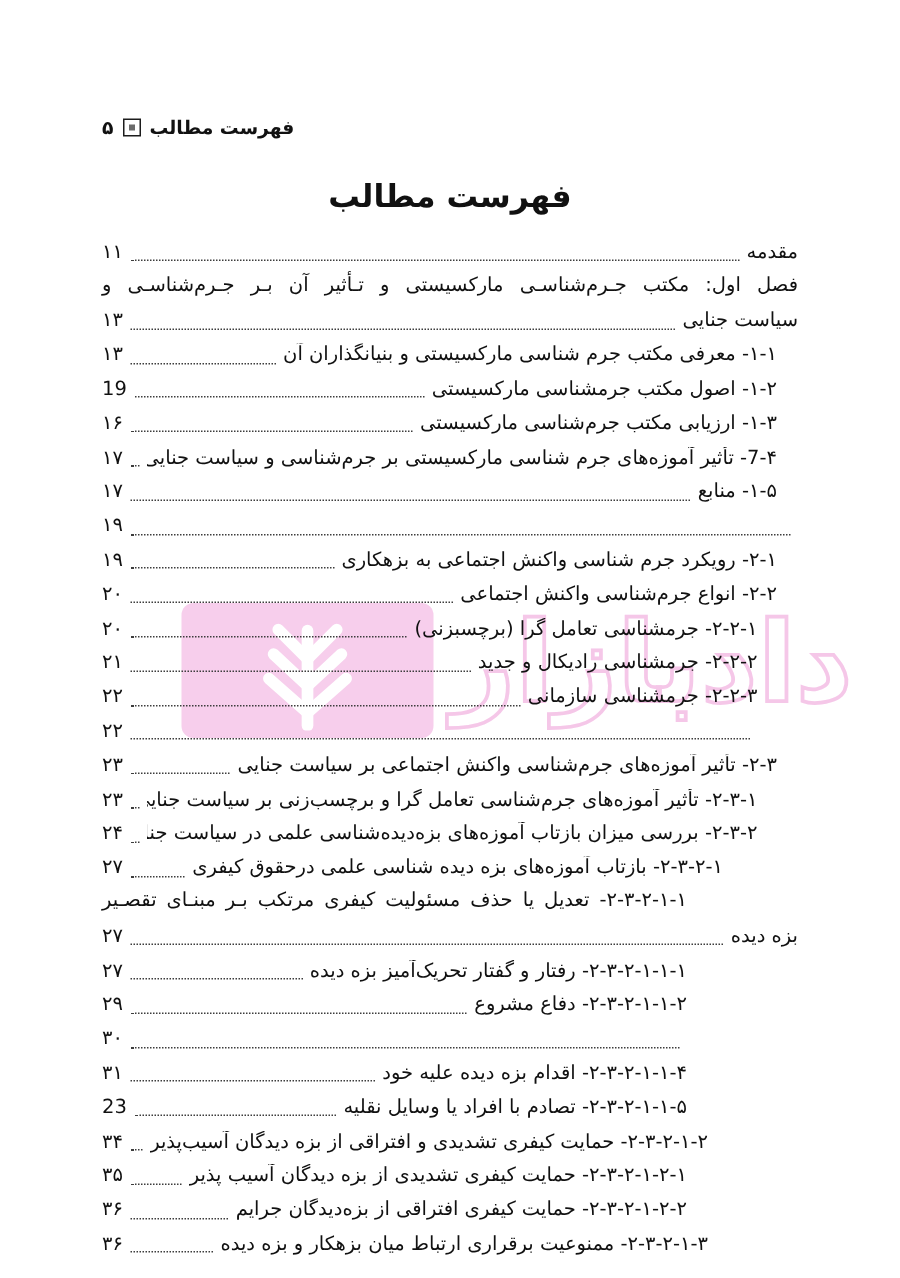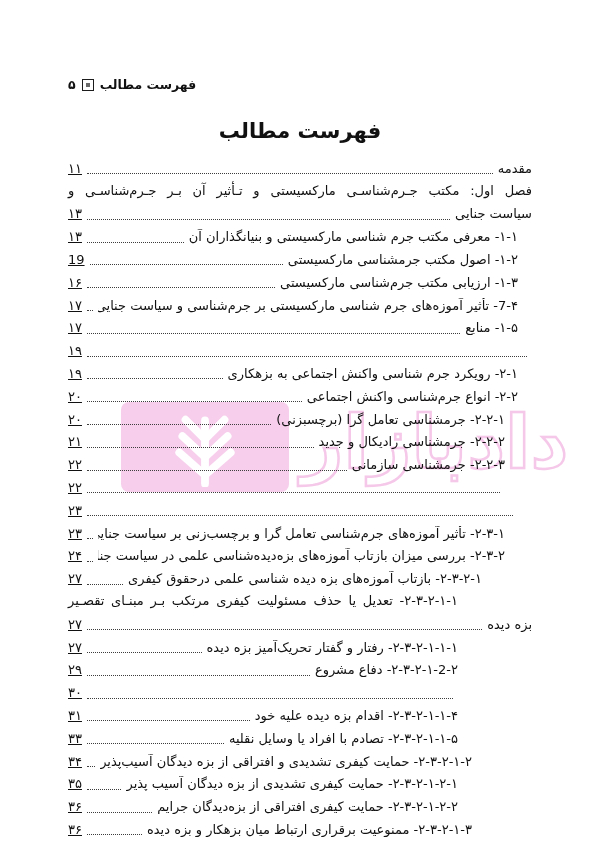--- a/index.html
+++ b/index.html
@@ -31,21 +31,21 @@
   }
   .row{
     display:flex;align-items:center;height:22.8px;font-size:13px;
   }
   .row .lbl{white-space:nowrap;flex:0 1 auto;overflow:hidden;}
   .row.bold .lbl{font-weight:normal;}
   .row .dots{
     flex:1 1 auto;min-width:6px;align-self:flex-end;
     border-bottom:1.7px dotted #3d3d3d;margin:0 5px 5.5px 5px;height:0;
   }
-  .row .pg{white-space:nowrap;flex:none;text-decoration:underline;}
+  .row .pg{white-space:nowrap;flex:none;}
   .row.justify{display:block;line-height:22.8px;text-align:justify;text-align-last:justify;}
   .row.justify .lbl{white-space:normal;}
   
   .watermark{
     position:absolute;top:386px;left:84px;width:406px;height:106px;
     z-index:0;opacity:0.6;display:flex;direction:ltr;align-items:flex-end;gap:12px;
     pointer-events:none;
     padding-left:37px;
   }
   .wm-badge{
@@ -150,20 +150,21 @@
     <div class="row" style="padding-right: 27px;">
       <span class="lbl">۲-۲-۳- جرمشناسی سازمانی</span>
       <span class="dots"></span>
       <span class="pg">۲۲</span>
     </div>
     <div class="row" style="padding-right: 27px;">
       <span class="dots"></span>
       <span class="pg">۲۲</span>
     </div>
     <div class="row" style="padding-right: 14px;">
+      <span class="lbl">۲-۳- تأثیر آموزه‌های جرم‌شناسی واکنش اجتماعی بر سیاست جنایی</span>
       <span class="dots"></span>
       <span class="pg">۲۳</span>
     </div>
     <div class="row" style="padding-right: 27px;">
       <span class="lbl">۲-۳-۱- تأثیر آموزه‌های جرم‌شناسی تعامل گرا و برچسب‌زنی بر سیاست جنایی</span>
       <span class="dots"></span>
       <span class="pg">۲۳</span>
     </div>
     <div class="row" style="padding-right: 27px;">
       <span class="lbl">۲-۳-۲- بررسی میزان بازتاب آموزه‌های بزه‌دیده‌شناسی علمی در سیاست جنایی</span>
@@ -180,37 +181,37 @@
       <span class="lbl">بزه دیده</span>
       <span class="dots"></span>
       <span class="pg">۲۷</span>
     </div>
     <div class="row" style="padding-right: 74px;">
       <span class="lbl">۲-۳-۲-۱-۱-۱- رفتار و گفتار تحریک‌آمیز بزه دیده</span>
       <span class="dots"></span>
       <span class="pg">۲۷</span>
     </div>
     <div class="row" style="padding-right: 74px;">
-      <span class="lbl">۲-۳-۲-۱-2-۲- دفاع مشروع</span>
+      <span class="lbl">۲-۳-۲-۱-۱-۲- دفاع مشروع</span>
       <span class="dots"></span>
       <span class="pg">۲۹</span>
     </div>
     <div class="row" style="padding-right: 74px;">
       <span class="dots"></span>
       <span class="pg">۳۰</span>
     </div>
     <div class="row" style="padding-right: 74px;">
       <span class="lbl">۲-۳-۲-۱-۱-۴- اقدام بزه دیده علیه خود</span>
       <span class="dots"></span>
       <span class="pg">۳۱</span>
     </div>
     <div class="row" style="padding-right: 74px;">
       <span class="lbl">۲-۳-۲-۱-۱-۵- تصادم با افراد یا وسایل نقلیه</span>
       <span class="dots"></span>
-      <span class="pg">۳۳</span>
+      <span class="pg">23</span>
     </div>
     <div class="row" style="padding-right: 60px;">
       <span class="lbl">۲-۳-۲-۱-۲- حمایت کیفری تشدیدی و افتراقی از بزه دیدگان آسیب‌پذیر</span>
       <span class="dots"></span>
       <span class="pg">۳۴</span>
     </div>
     <div class="row" style="padding-right: 74px;">
       <span class="lbl">۲-۳-۲-۱-۲-۱- حمایت کیفری تشدیدی از بزه دیدگان آسیب پذیر</span>
       <span class="dots"></span>
       <span class="pg">۳۵</span>

